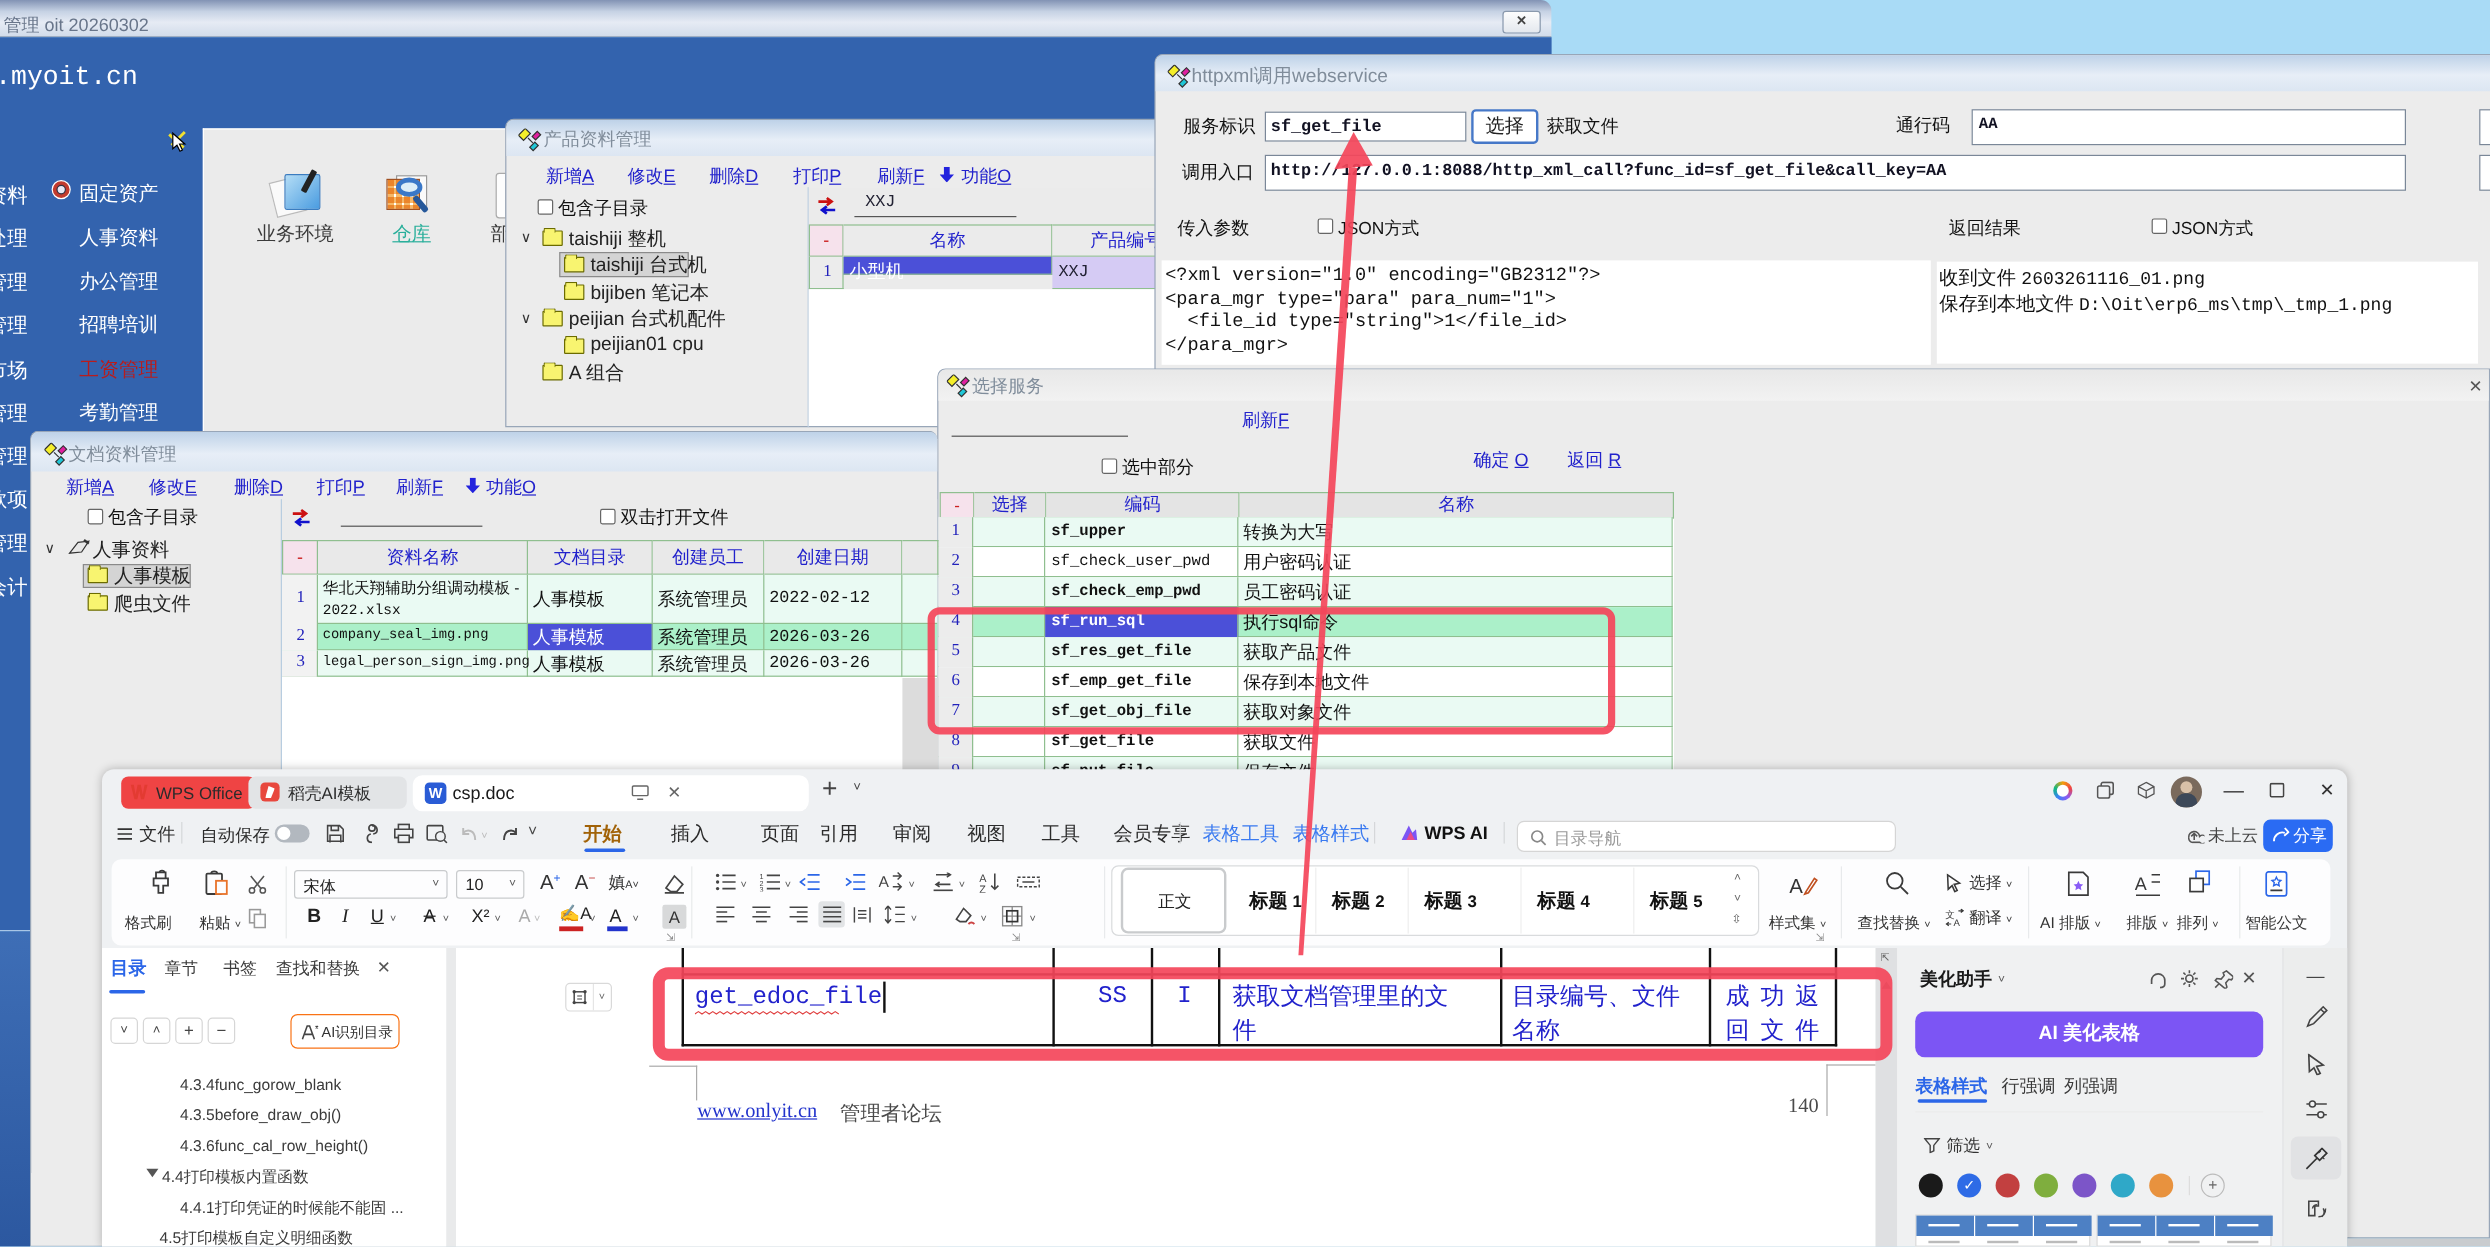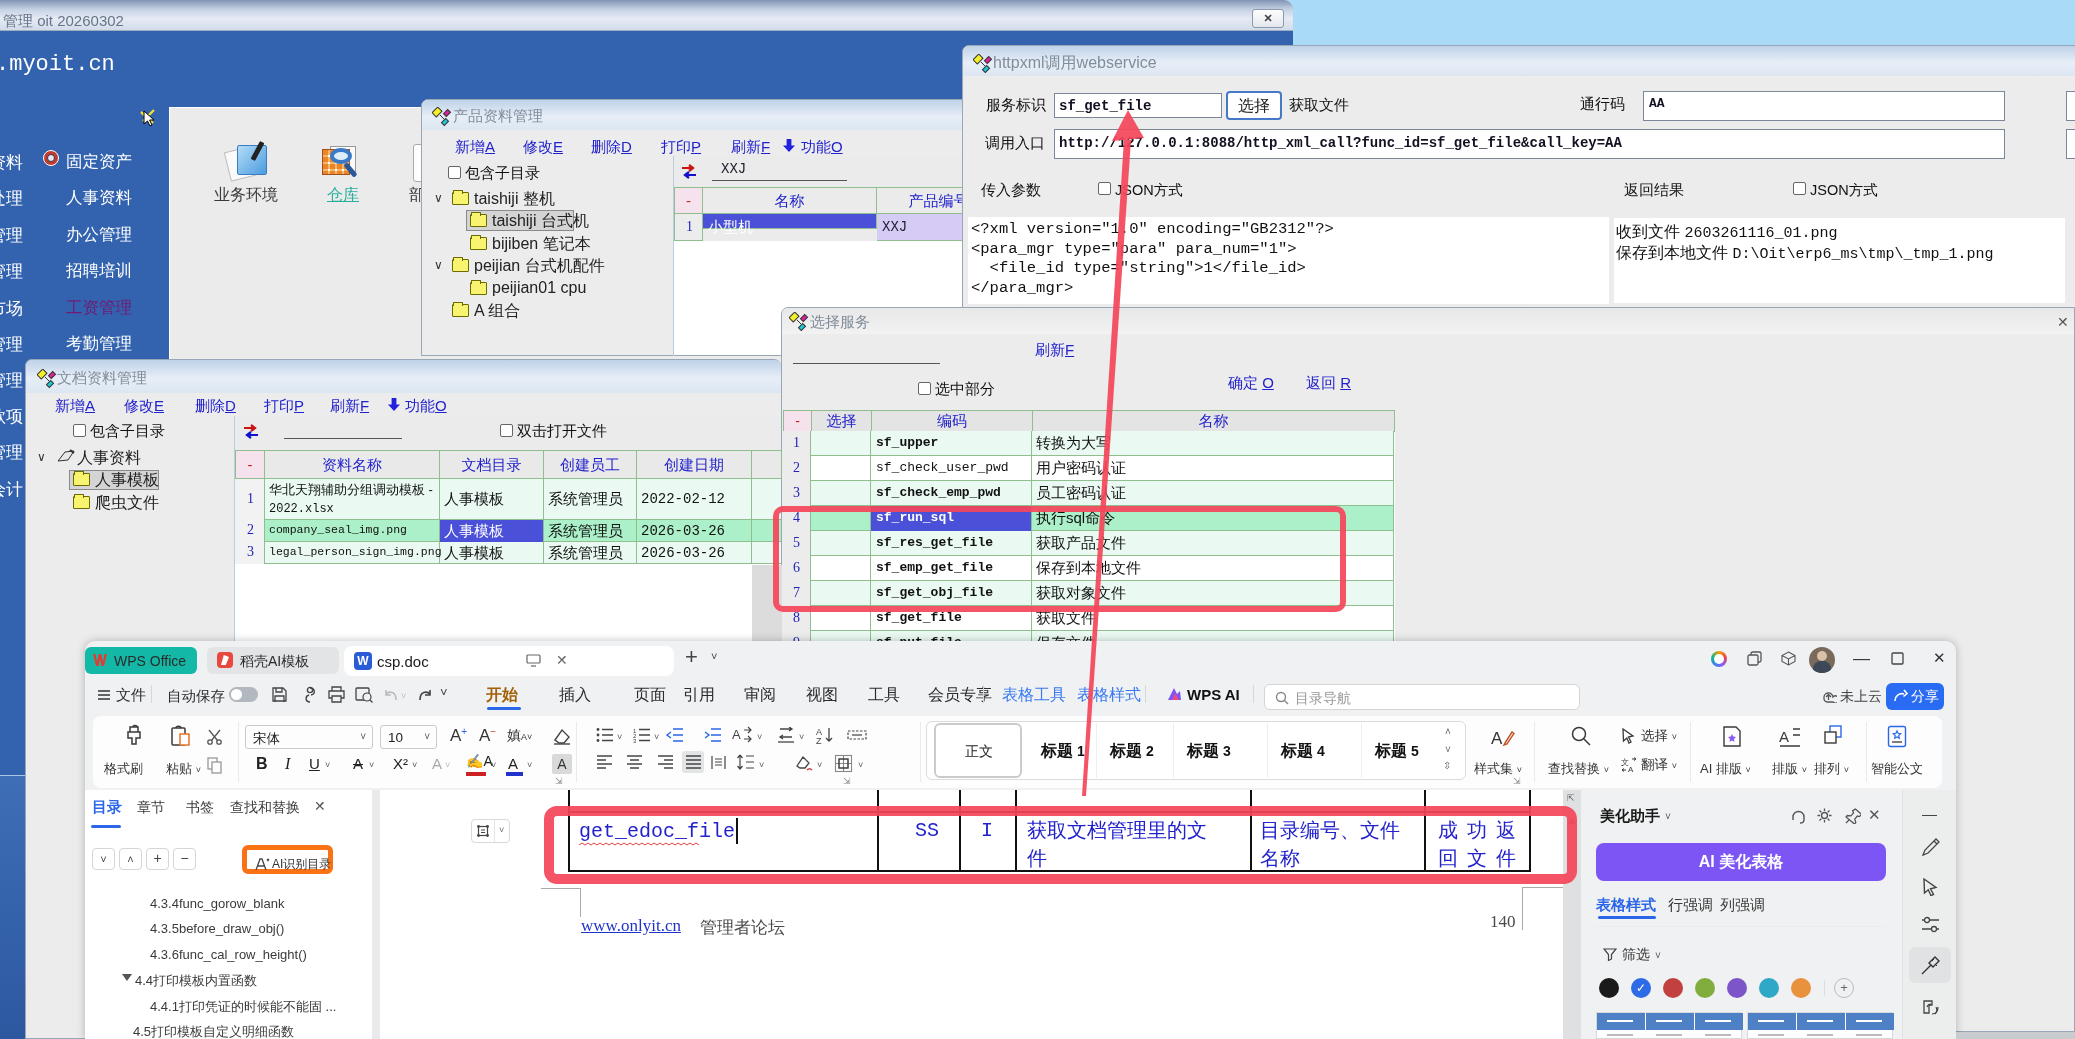--- a/index.html
+++ b/index.html
@@ -32,21 +32,21 @@
 <div class="ab" style="left:-11px;top:151px;font-size:17px;color:#fff">资料</div>
 <div class="ab" style="left:-11px;top:187px;font-size:17px;color:#fff">处理</div>
 <div class="ab" style="left:-11px;top:224px;font-size:17px;color:#fff">管理</div>
 <div class="ab" style="left:-11px;top:260px;font-size:17px;color:#fff">管理</div>
 <div class="ab" style="left:-11px;top:297px;font-size:17px;color:#fff">市场</div>
 <div class="ab" style="left:-11px;top:333px;font-size:17px;color:#fff">管理</div>
 <div class="ab" style="left:66px;top:151px;font-size:16.5px;color:#fff">固定资产</div>
 <div class="ab" style="left:66px;top:187px;font-size:16.5px;color:#fff">人事资料</div>
 <div class="ab" style="left:66px;top:224px;font-size:16.5px;color:#fff">办公管理</div>
 <div class="ab" style="left:66px;top:260px;font-size:16.5px;color:#fff">招聘培训</div>
-<div class="ab" style="left:66px;top:297px;font-size:16.5px;color:#701a75">工资管理</div>
+<div class="ab" style="left:66px;top:297px;font-size:16.5px;color:#b91c1c">工资管理</div>
 <div class="ab" style="left:66px;top:333px;font-size:16.5px;color:#fff">考勤管理</div>
 <div class="ab" style="left:43px;top:150px;width:16px;height:16px;border-radius:50%;background:#c23a2e;border:1px solid #fff"></div>
 <div class="ab" style="left:47px;top:154px;width:8px;height:8px;border-radius:50%;background:#e8e8f4;border:1px solid #334"></div>
 </div>
 <div class="ab" style="left:0;top:355px;width:25px;height:420px;overflow:hidden;background:#3363ae">
 <div class="ab" style="left:-11px;top:14px;font-size:17px;color:#fff">管理</div>
 <div class="ab" style="left:-11px;top:50px;font-size:17px;color:#fff">款项</div>
 <div class="ab" style="left:-11px;top:86px;font-size:17px;color:#fff">管理</div>
 <div class="ab" style="left:-11px;top:123px;font-size:17px;color:#fff">会计</div>
 </div>
@@ -410,21 +410,21 @@
             <span class="ab mono" style="left:4px;top:3px;font-size:14px;color:#111">2026-03-26</span>
           </div>
   </div>
  </div>
  <div class="ab" style="left:209px;top:295px;width:546px;height:384px;background:#fff"></div>
  <div class="ab" style="left:726px;top:205px;width:30px;height:474px;background:#dcdcdc"></div>
 </div>
 
 <div class="ab" style="left:85px;top:641px;width:1871px;height:398px;background:#eff1f3;border-radius:10px 10px 0 0;box-shadow:0 0 8px rgba(0,0,0,.25)">
 
- <div class="ab" style="left:0;top:6px;width:112px;height:27px;background:#14b8a6;border-radius:6px">
+ <div class="ab" style="left:16px;top:6px;width:112px;height:27px;background:#ef4444;border-radius:6px">
    <svg class="ab" style="left:7px;top:6px" width="16" height="15" viewBox="0 0 16 15">
           <path d="M1 1 L4 13 L6.5 13 L8 6 L9.5 13 L12 13 L15 1 L12.5 1 L11 9 L9.3 1 L6.7 1 L5 9 L3.5 1 Z" fill="#e33b32"></path>
         </svg>
    <span class="ab" style="left:29px;top:6px;font-size:14px;color:#2b2b2b">WPS Office</span>
  </div>
  <div class="ab" style="left:122px;top:6px;width:132px;height:27px;background:#e2e4e6;border-radius:6px">
    <div class="ab" style="left:10px;top:5px;width:16px;height:16px;background:#e8483e;border-radius:4px">
           <div class="ab" style="left:4px;top:3px;width:8px;height:10px;background:#fff;clip-path:polygon(0 100%,35% 0,100% 20%,60% 100%)"></div>
         </div>
    <span class="ab" style="left:33px;top:6px;font-size:14px;color:#2b2b2b">稻壳AI模板</span>
@@ -733,21 +733,21 @@
 <div class="ab" style="left:92px;top:798px;font-size:15px;color:#2b66e8;font-weight:bold">目录</div>
 <div class="ab" style="left:91px;top:825px;width:30px;height:3px;background:#2b66e8;border-radius:2px"></div>
 <div class="ab" style="left:137px;top:799px;font-size:14px;color:#3a3a3a">章节</div>
 <div class="ab" style="left:186px;top:799px;font-size:14px;color:#3a3a3a">书签</div>
 <div class="ab" style="left:230px;top:799px;font-size:14px;color:#3a3a3a">查找和替换</div>
 <div class="ab" style="left:314px;top:798px;font-size:14px;color:#555">✕</div>
 <div class="ab" style="left:92px;top:848px;width:23px;height:22px;border:1px solid #d6d6d6;border-radius:4px;text-align:center;line-height:20px;font-size:11px;color:#444">˅</div>
 <div class="ab" style="left:119px;top:848px;width:23px;height:22px;border:1px solid #d6d6d6;border-radius:4px;text-align:center;line-height:20px;font-size:11px;color:#444">˄</div>
 <div class="ab" style="left:146px;top:848px;width:23px;height:22px;border:1px solid #d6d6d6;border-radius:4px;text-align:center;line-height:19px;font-size:14px;color:#444">+</div>
 <div class="ab" style="left:173px;top:848px;width:23px;height:22px;border:1px solid #d6d6d6;border-radius:4px;text-align:center;line-height:18px;font-size:14px;color:#444">−</div>
-<div class="ab" style="left:242px;top:845px;width:91px;height:29px;border:5px solid #f97316;border-radius:6px">
+<div class="ab" style="left:242px;top:845px;width:91px;height:29px;border:1px solid #f97316;border-radius:6px">
       <svg class="ab" style="left:8px;top:7px" width="15" height="14" viewBox="0 0 15 14">
         <path d="M1 13 L5 2 h2 L11 13 M3 9 h6" stroke="#444" stroke-width="1.3" fill="none"></path>
         <path d="M12 2 l2 2 m0 -2 l-2 2" stroke="#444" stroke-width="1.1"></path>
       </svg>
       <span class="ab" style="left:25px;top:6px;font-size:12px;color:#333;white-space:nowrap">AI识别目录</span>
     </div>
 <div class="ab" style="left:150px;top:896px;font-size:13px;color:#3a3a3a">4.3.4func_gorow_blank</div>
 <div class="ab" style="left:150px;top:921px;font-size:13px;color:#3a3a3a">4.3.5before_draw_obj()</div>
 <div class="ab" style="left:150px;top:947px;font-size:13px;color:#3a3a3a">4.3.6func_cal_row_height()</div>
 <div class="ab" style="left:122px;top:974px;width:0;height:0;border-left:5px solid transparent;border-right:5px solid transparent;border-top:7px solid #555"></div>

